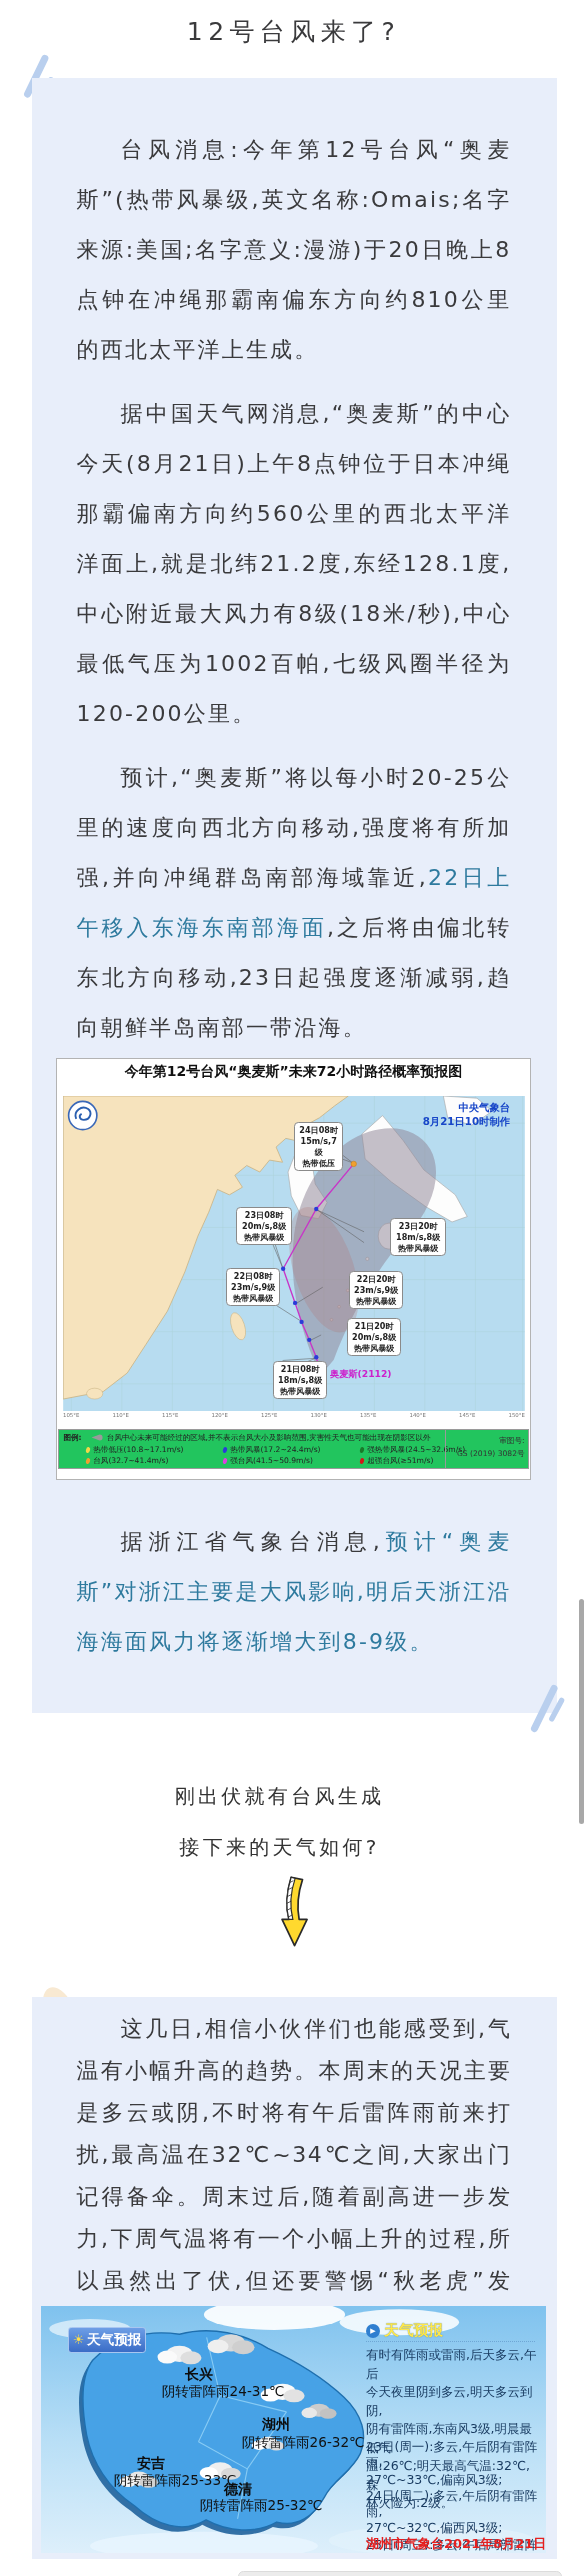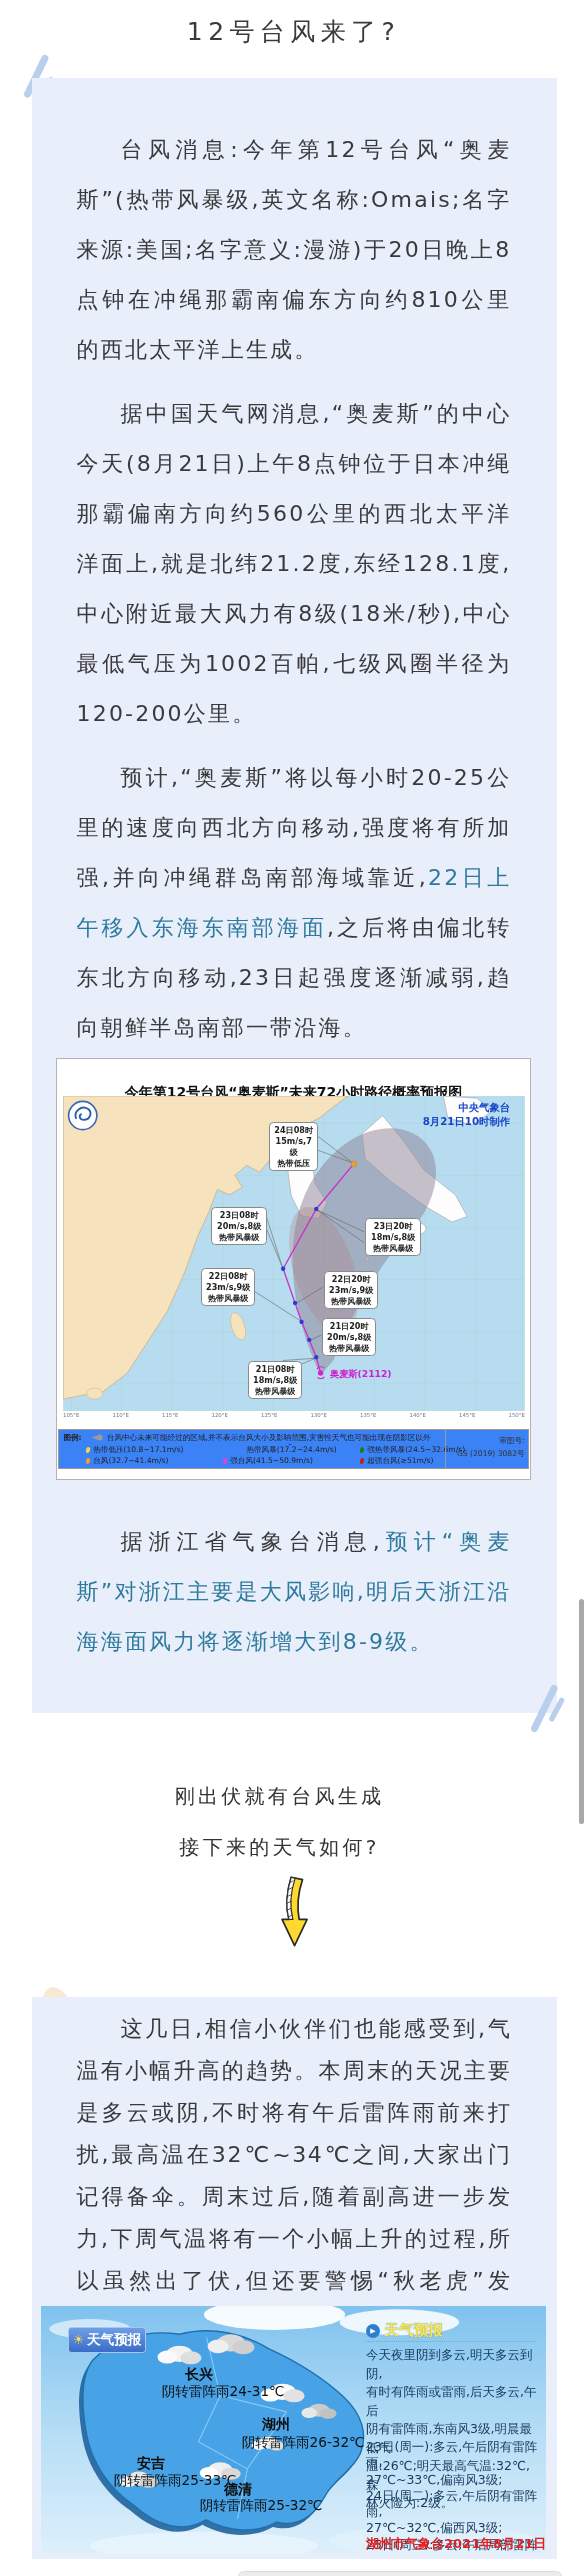--- a/index.html
+++ b/index.html
@@ -13,30 +13,30 @@
   .para{position:absolute;left:45px;right:45px;font-size:22px;line-height:50px;
         text-align:justify;text-indent:2em;color:#3a3a3c;letter-spacing:2.2px;}
   .p1{top:47px;} .p2{top:311px;} .p3{top:675px;}
   .p4{top:1439px;}
   .p5{position:absolute;left:45px;right:45px;top:11px;font-size:22px;line-height:42px;
       text-align:justify;text-indent:2em;letter-spacing:1.6px;color:#3a3a3c;}
   .teal{color:#2e7a9e;}
   .heading{left:0;width:559px;text-align:center;font-size:20px;color:#333;letter-spacing:3.3px;}
   
   .mapcard{left:56px;top:1058px;width:475px;height:422px;background:#fff;border:0.5px solid #b3b3b3;box-sizing:border-box;}
-  .mt1{position:absolute;left:0;top:4.3px;width:100%;text-align:center;font-size:14px;font-weight:bold;color:#111;margin-top:21px;}
+  .mt1{position:absolute;left:0;top:4.3px;width:100%;text-align:center;font-size:14px;font-weight:bold;color:#111;}
   .mt2{position:absolute;left:0;top:22px;width:100%;text-align:center;font-size:13px;font-weight:bold;color:#111;}
   .mapwrap{position:absolute;left:6px;top:37px;width:462px;height:324px;}
   .callout{position:absolute;background:#fff;border:1.1px solid #8a8a8a;border-radius:4.3px;
-           text-align:center;font-size:8.1px;font-weight:bold;line-height:11px;color:#222;padding:1.6px 2.2px;z-index:5;}
+           text-align:center;font-size:8.1px;font-weight:bold;line-height:11px;color:#222;padding:1.6px 2.2px;z-index:5;margin-left:25px;}
   .agency{position:absolute;right:15px;top:4.3px;text-align:right;font-size:10.3px;font-weight:bold;color:#1746c8;line-height:14px;z-index:4;}
   .omais{position:absolute;left:267px;top:272px;font-size:9.2px;font-weight:bold;color:#cc22cc;z-index:5;}
   .axisrow{position:absolute;left:6px;top:353px;width:462px;display:flex;justify-content:space-between;
            font-size:5.4px;color:#777;}
-  .legend{position:absolute;left:1.1px;right:1.1px;top:370px;height:38px;border:1.1px solid #9a9a9a;background:#3b82f6;font-size:7.6px;color:#222;}
+  .legend{position:absolute;left:1.1px;right:1.1px;top:370px;height:38px;border:1.1px solid #9a9a9a;background:#22c55e;font-size:7.6px;color:#222;}
   .lg-note{position:absolute;left:31.5px;top:2.7px;font-size:7.6px;white-space:nowrap;}
   .lg-label{position:absolute;left:4.3px;top:2.7px;font-weight:bold;}
   .lgrow{position:absolute;left:11px;height:11px;display:flex;gap:0;padding-left:16px;}
   .lgrow2{top:14px;} .lgrow3{top:25.5px;}
   .lgitem{width:133px;display:flex;align-items:center;font-size:7.6px;}
   .lgdot{display:inline-block;width:3.8px;height:6px;border-radius:50%;margin-right:3.3px;transform:rotate(15deg);}
   .review{position:absolute;right:0;top:0;bottom:0;width:75px;border-left:1.1px solid #9a9a9a;padding:4.3px 3.3px;font-size:7.6px;color:#333;line-height:13px;text-align:right;}
   
   .wximg{left:41px;top:2306px;width:505px;height:247px;background:linear-gradient(#7fc2ee,#b9dff6 55%,#ddeffb);overflow:hidden;}
   .wxbadge{position:absolute;left:27px;top:20.6px;width:76px;height:24px;background:linear-gradient(#6d9ee6,#3a6cc6);
@@ -216,21 +216,21 @@
       <div class="lg-note">
         <svg width="14" height="7" style="vertical-align:middle;margin-right:2.2px;" viewBox="0 0 26 13">
             <path d="M1,6.5 L16,1 A5.5,5.5 0 1 1 16,12 Z" fill="#9a9a9a"></path>
           </svg><span>台风中心未来可能经过的区域,并不表示台风大小及影响范围,灾害性天气也可能出现在阴影区以外</span>
       </div>
       <div class="lgrow lgrow2">
         <span class="lgitem" style="width:137px;">
             <span class="lgdot" style="background: rgb(240, 216, 74);"></span>
             <span>热带低压(10.8~17.1m/s)</span>
           </span>
-        <span class="lgitem" style="width:137px;flex-direction:column;">
+        <span class="lgitem" style="width:137px;">
             <span class="lgdot" style="background: rgb(42, 59, 216);"></span>
             <span>热带风暴(17.2~24.4m/s)</span>
           </span>
         <span class="lgitem">
             <span class="lgdot" style="background: rgb(26, 122, 42);"></span>
             <span>强热带风暴(24.5~32.6m/s)</span>
           </span>
       </div>
       <div class="lgrow lgrow3">
         <span class="lgitem" style="width:137px;">
@@ -352,22 +352,22 @@
     <div class="citylabel" style="left:197px;top:175px;">德清</div>
     <div class="cityfc" style="left:220px;top:191px;">阴转雷阵雨25-32℃</div>
 
     <div class="wxhead">
       <span class="playicon">▶</span>
       <span class="wxheadtxt">天气预报</span>
     </div>
     <div class="dotline"></div>
 
     <div class="wxintro">
-      <div>今天夜里阴到多云,明天多云到阴,</div>
-        <div>有时有阵雨或雷雨,后天多云,午后</div>
+      <div>有时有阵雨或雷雨,后天多云,午后</div>
+        <div>今天夜里阴到多云,明天多云到阴,</div>
         <div>阴有雷阵雨,东南风3级,明晨最低气</div>
       <div>温:26℃;明天最高气温:32℃,森</div>
         <div>林火险为:2级。</div>
     </div>
     <div class="wxdays">
       <div>23日(周一):多云,午后阴有雷阵雨,</div>
         <div>27℃~33℃,偏南风3级;</div>
         <div>24日(周二):多云,午后阴有雷阵雨,</div>
       <div>27℃~32℃,偏西风3级;</div>
         <div>25日(周三):多云,午后局部雷阵雨,</div>

